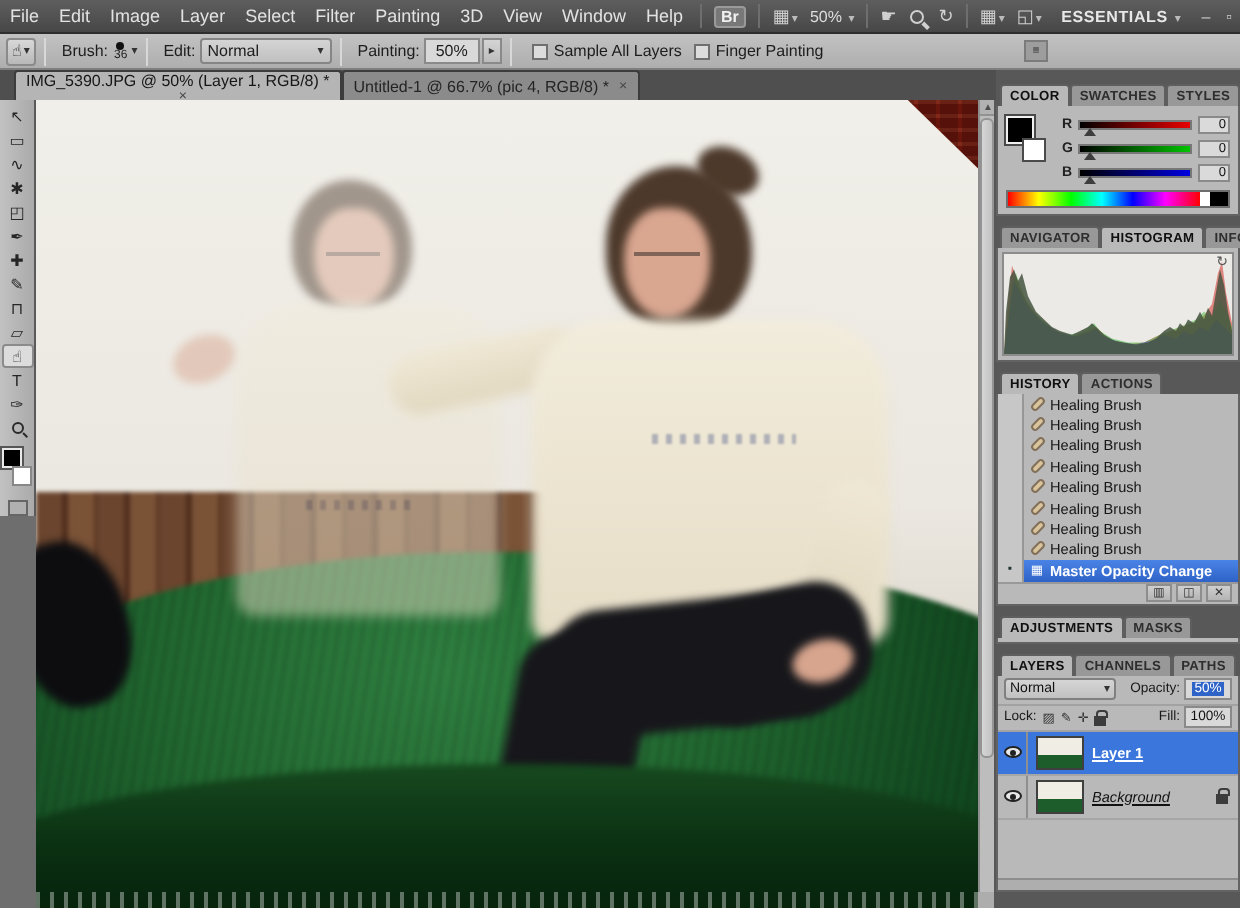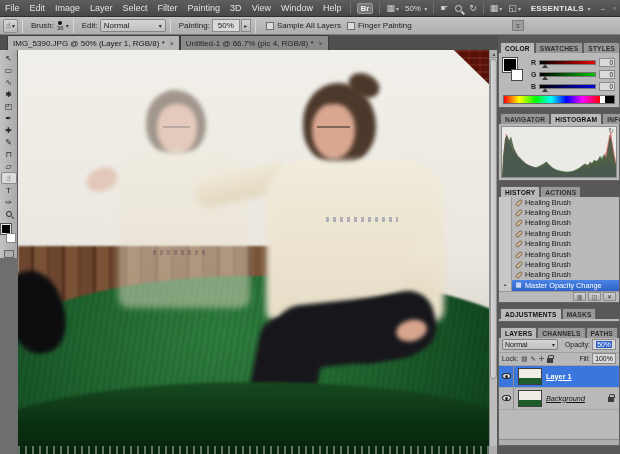--- a/index.html
+++ b/index.html
@@ -35,21 +35,21 @@
   .ob-select { display:flex; align-items:center; justify-content:space-between; width:66px; height:13px; background:linear-gradient(#d4d4d4,#c0c0c0); border:1px solid #858585; border-radius:2px; padding:0 3px; }
   .ob-field { width:28px; height:13px; background:#d9d9d9; border:1px solid #8a8a8a; text-align:center; line-height:12px; }
   .ob-spin { width:10px; height:13px; border:1px solid #8a8a8a; background:linear-gradient(#d4d4d4,#bcbcbc); text-align:center; font-size:6px; line-height:12px; color:#333; margin-left:1px; }
   .checkbox { width:8px; height:8px; background:#dcdcdc; border:1px solid #6f6f6f; margin:0 3px 0 6px; }
   .palette-ico { position:absolute; left:512px; top:3px; width:12px; height:11px; border:1px solid #7b7b7b; background:#9d9d9d; font-size:6px; text-align:center; line-height:10px; color:#333; }
 
   
   #left-region { position:absolute; left:0; top:35px; width:498px; height:419px; background:#575757; }
   #tab-strip { position:absolute; left:0; top:0; width:498px; height:15px; background:#4f4f4f; display:flex; padding-left:7px; }
   .doc-tab { display:flex; align-items:center; font-size:8px; padding:0 5px; border:1px solid #3c3c3c; border-bottom:none; border-radius:2px 2px 0 0; white-space:nowrap; }
-  .doc-tab.active { background:#b5b5b5; color:#161616; }
+  .doc-tab.active { background:#b5b5b5; color:#161616;flex-direction:column; }
   .doc-tab.inactive { background:#8b8b8b; color:#242424; }
   .tab-close { margin-left:5px; font-size:7px; color:#444; }
 
   
   #toolbox { position:absolute; left:0; top:15px; width:18px; height:404px; background:#6e6e6e; }
   #toolbox-inner { width:18px; background:linear-gradient(90deg,#c2c2c2,#aaaaaa); border-right:1px solid #5a5a5a; padding-top:2px; }
   .tool { width:16px; height:12px; margin:0 auto; display:flex; align-items:center; justify-content:center; font-size:8px; color:#262626; }
   .tool.active { background:#dcdcdc; border:1px solid #8b8b8b; border-radius:2px; }
   .tool-zoom-g { display:inline-block; width:6px; height:6px; border:1.3px solid #2a2a2a; border-radius:50%; position:relative; }
   .tool-zoom-g::after { content:""; position:absolute; width:3px; height:1.3px; background:#2a2a2a; transform:rotate(45deg); left:4px; top:5px; }
@@ -130,21 +130,21 @@
   #hist-body { height:57px; padding:2px; position:relative; }
   .hist-frame { width:100%; height:100%; background:#eceae6; border:1px solid #8c8c8c; position:relative; }
   .hist-refresh { position:absolute; right:2px; top:0px; font-size:7px; color:#555; }
 
   
   .h-row { display:flex; align-items:center; height:10.4px; color:#161616; }
   .h-well { width:13px; align-self:stretch; background:#c7c7c7; border-right:1px solid #979797; display:flex; align-items:center; justify-content:center; font-size:6px; color:#233; }
   .h-ico { width:13px; text-align:center; font-size:6.5px; color:#333; }
   .h-label { font-size:7.3px; white-space:nowrap; }
   .h-row.sel { background:linear-gradient(#4a83e6,#2e62c6); color:#fff; }
-  .h-row.sel .h-label { font-weight:normal; }
+  .h-row.sel .h-label { font-weight:bold; }
   .bandaid { display:inline-block; width:8px; height:4px; background:#d9c49c; border:1px solid #82705a; border-radius:2px; transform:rotate(-45deg); }
   .h-btnrow { display:flex; justify-content:flex-end; align-items:center; height:11px; border-top:1px solid #999; padding-right:3px; gap:2px; }
   .h-btn { width:13px; height:9px; border:1px solid #8d8d8d; background:linear-gradient(#cfcfcf,#b4b4b4); font-size:6px; text-align:center; line-height:8px; color:#333; }
 
   
   #adj-body { height:3px; }
 
   
   #layers-body { height:108px; position:relative; }
   .l-controls { display:flex; align-items:center; height:15px; padding:0 3px; border-bottom:1px solid #a2a2a2; }

